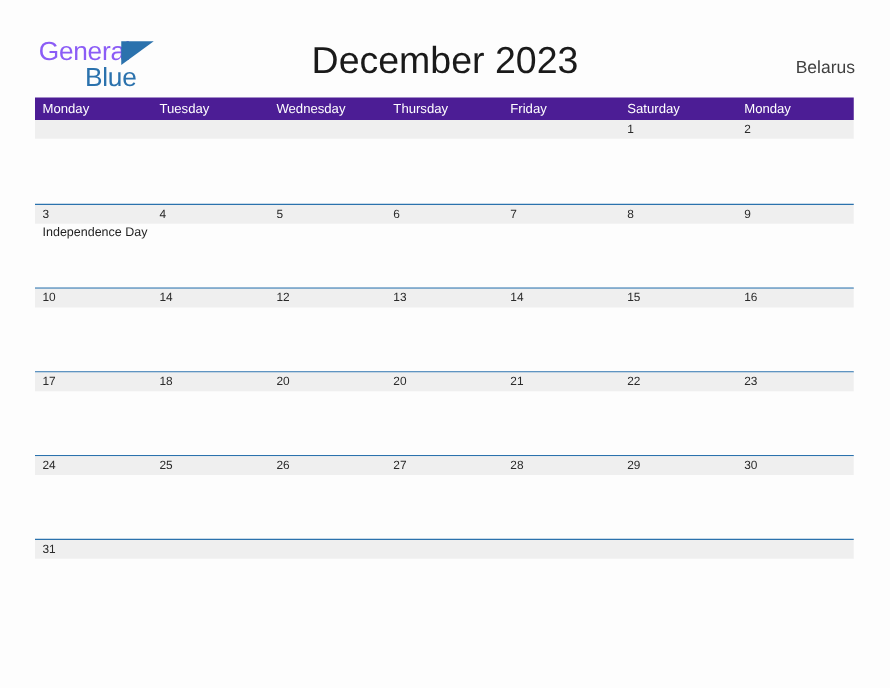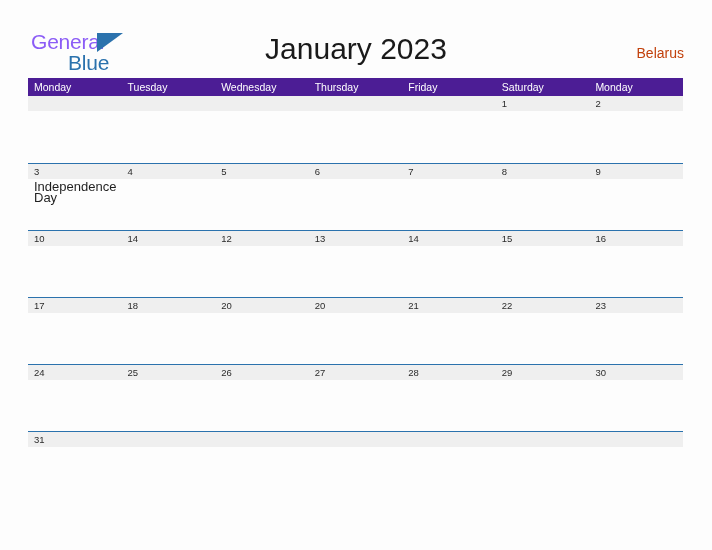--- a/index.html
+++ b/index.html
@@ -68,21 +68,21 @@
     font-size: 30px;
     color: #1a1a1a;
     font-family: "Liberation Sans", sans-serif;
   }
 
   #region-label {
     position: absolute;
     right: 28px;
     top: 45px;
     font-size: 14px;
-    color: #c2410c;
+    color: #404040;
     text-align: left;
     font-family: "Liberation Sans", sans-serif;
   }
 
   
   #calendar {
     position: absolute;
     left: 28px;
     top: 78px;
     width: 655px;
@@ -137,38 +137,38 @@
     display: flex;
     width: 655px;
     height: 50px;
     background: transparent;
   }
   .event-cell {
     width: 93.571px;
     padding-left: 6px;
     padding-top: 2px;
     box-sizing: border-box;
-    font-size: 13px;
+    font-size: 10px;
     color: #1f1f1f;
     line-height: 11px;
     font-family: "Liberation Sans", sans-serif;
   }
 </style>
 </head>
 <body>
 
 <div id="header">
 
   <div id="logo">
     <span id="logo-general">General</span>
     <span id="logo-flag"></span>
     <span id="logo-blue">Blue</span>
   </div>
 
-  <div id="page-title">January 2023</div>
+  <div id="page-title">December 2023</div>
 
   <div id="region-label">Belarus</div>
 
 </div>
 
 <div id="calendar">
 
   <div id="weekday-header">
     <div class="weekday-cell">Monday</div>
     <div class="weekday-cell">Tuesday</div>

